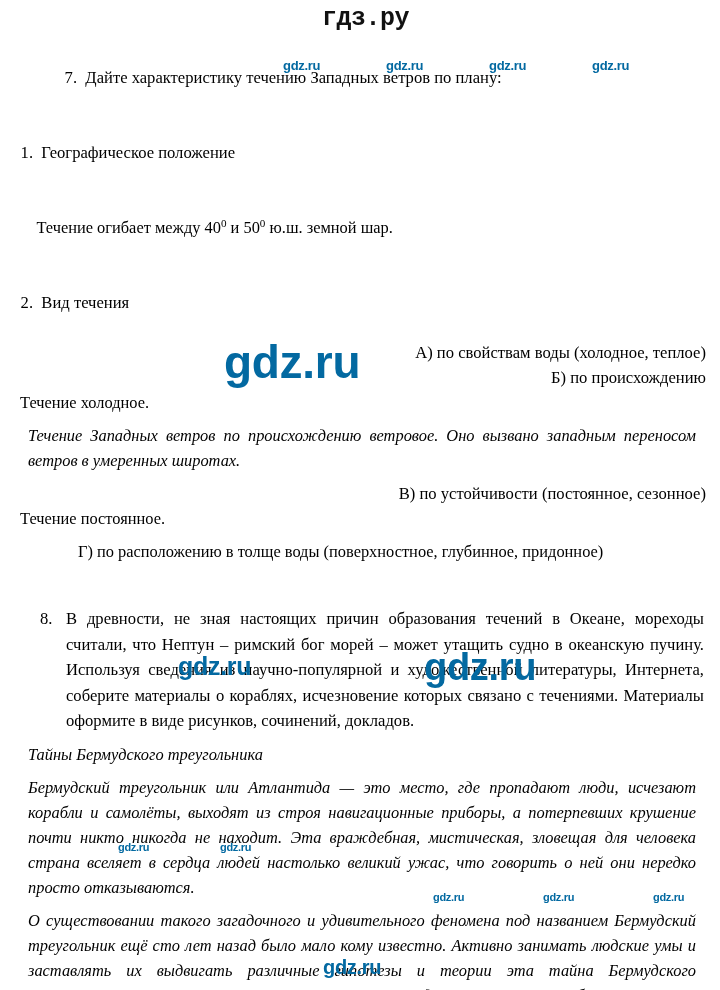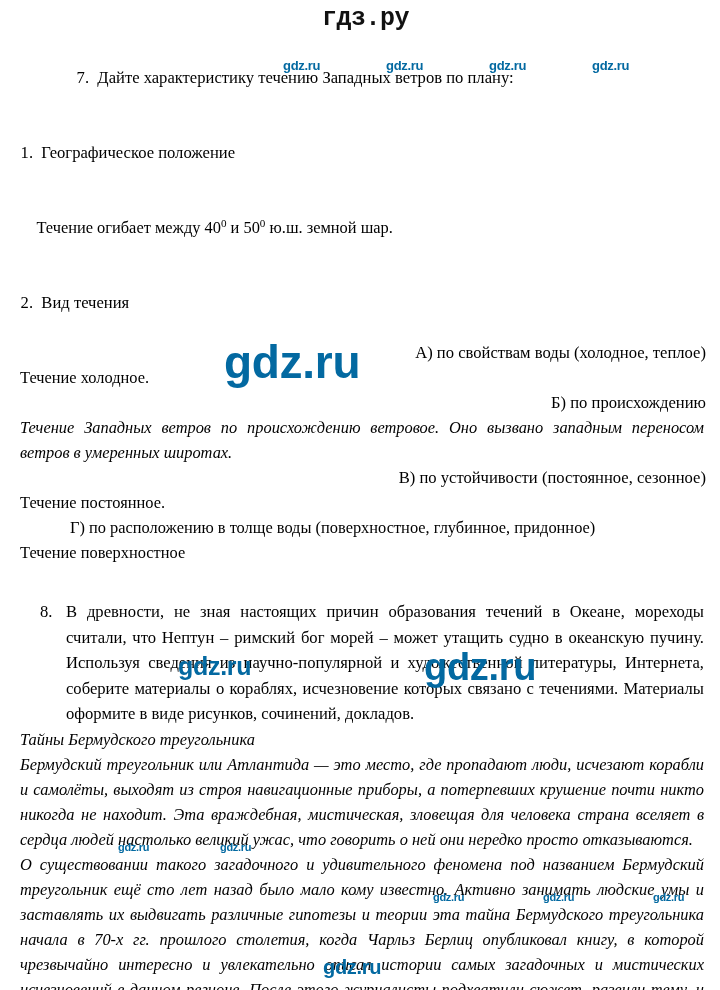--- a/index.html
+++ b/index.html
@@ -40,21 +40,21 @@
     font-size: 16.6px;
     line-height: 25px;
     color: #000;
     white-space: pre-wrap;
     margin: 0;
     padding: 0 14px 0 20px;
   }
 
   .num-head {
     
-    padding-left: 60px;
+    padding-left: 48px;
     text-indent: 0;
   }
 
   .plan-item {
     padding-left: 4px;
   }
 
   .sub-item {
     padding-left: 70px;
     text-align: right;
@@ -71,21 +71,21 @@
   }
 
   
   .para {
     text-align: justify;
     text-align-last: left;
     padding-left: 20px;
     padding-right: 16px;
     font-size: 16.4px;
     line-height: 25px;
-    margin: 0;
+    margin: 8px;
   }
   .para.italic { font-style: italic; }
 
   
   .ex-block {
     position: relative;
     padding-left: 66px;
     padding-right: 16px;
     text-align: justify;
     text-align-last: left;
@@ -139,30 +139,29 @@
 
   <div class="line answer">
     <span>Течение огибает между 40</span><sup class="deg">0</sup><span> и 50</span><sup class="deg">0</sup><span> ю.ш. земной шар.</span>
   </div>
 
   <div class="line plan-item">
     <span>2.</span><span>&nbsp;&nbsp;</span><span>Вид течения</span>
   </div>
 
   <div class="line sub-item">А) по свойствам воды (холодное, теплое)</div>
+  <div class="line sub-item">Б) по происхождению</div>
+
   <div class="line answer">Течение холодное.</div>
-
-  <div class="line sub-item">Б) по происхождению</div>
   <div class="para italic">Течение Западных ветров по происхождению ветровое. Оно вызвано западным переносом ветров в умеренных широтах.</div>
 
   <div class="line sub-item">В) по устойчивости (постоянное, сезонное)</div>
   <div class="line answer">Течение постоянное.</div>
 
   <div class="para sub-item-wrap" style="padding-left:70px;">Г) по расположению в толще воды (поверхностное, глубинное, придонное)</div>
-  <div class="line answer">Течение поверхностное</div>
 
   <div class="gap-lg"></div>
 
   <div class="ex-block">
     <span class="ex-num">8.</span><span>В древности, не зная настоящих причин образования течений в Океане, мореходы считали, что Нептун – римский бог морей – может утащить судно в океанскую пучину. Используя сведения из научно-популярной и художественной литературы, Интернета, соберите материалы о кораблях, исчезновение которых связано с течениями. Материалы оформите в виде рисунков, сочинений, докладов.</span>
   </div>
 
   <div class="para italic">Тайны Бермудского треугольника</div>
   <div class="para italic">Бермудский треугольник или Атлантида — это место, где пропадают люди, исчезают корабли и самолёты, выходят из строя навигационные приборы, а потерпевших крушение почти никто никогда не находит. Эта враждебная, мистическая, зловещая для человека страна вселяет в сердца людей настолько великий ужас, что говорить о ней они нередко просто отказываются.</div>
   <div class="para italic">О существовании такого загадочного и удивительного феномена под названием Бермудский треугольник ещё сто лет назад было мало кому известно. Активно занимать людские умы и заставлять их выдвигать различные гипотезы и теории эта тайна Бермудского треугольника начала в 70-х гг. прошлого столетия, когда Чарльз Берлиц опубликовал книгу, в которой чрезвычайно интересно и увлекательно описал истории самых загадочных и мистических исчезновений в данном регионе. После этого журналисты подхватили сюжет, развили тему, и история Бермудского треугольника началась. Всех начали волновать тайны Бермудского треугольника и место, где находится Бермудский треугольник или пропавшая Атлантида.</div>

